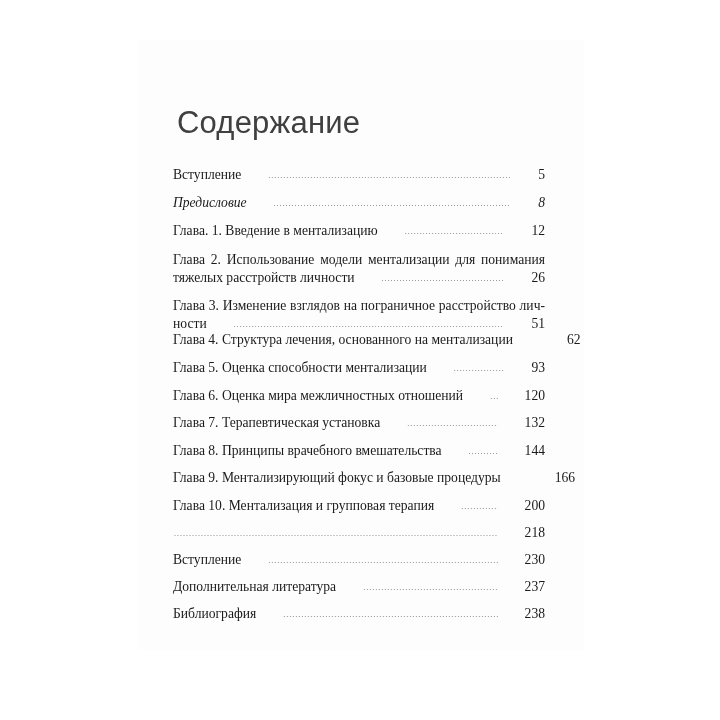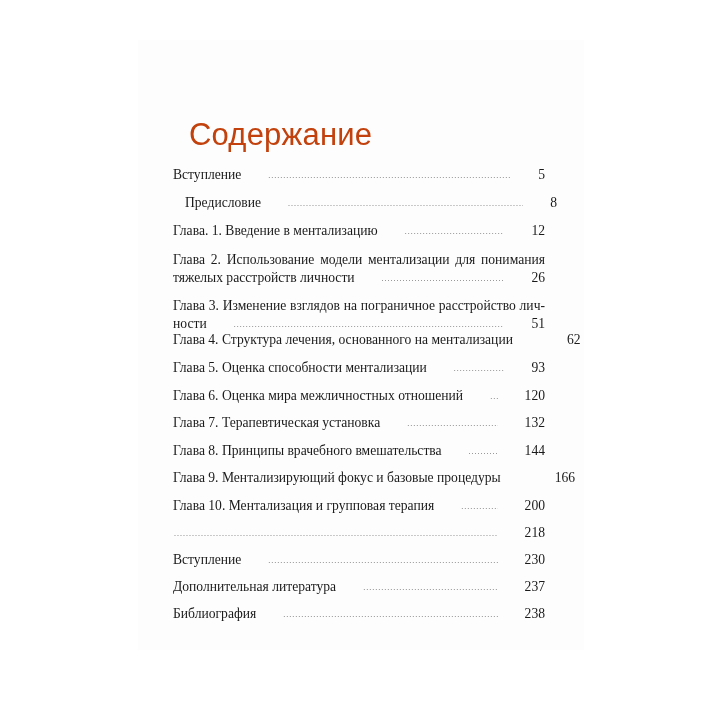--- a/index.html
+++ b/index.html
@@ -12,22 +12,22 @@
       position: absolute; left: 0; top: 0; width: 720px; height: 720px;
       background: #ffffff;
     }
     .page-inner {
       position: absolute; left: 138px; top: 40px; width: 446px; height: 610px;
       background: #fdfdfd;
     }
     .title {
       position: absolute; left: 173px; top: 101px;
       font-family: "Liberation Sans", sans-serif;
-      font-size: 31px; color: #c2410c; letter-spacing: 0.2px;
-      margin: 16px; font-weight: normal;
+      font-size: 31px; color: #404040; letter-spacing: 0.2px;
+      margin: 4px; font-weight: normal;
     }
     .toc {
       position: absolute; left: 173px; top: 166px; width: 372px;
       font-family: "Liberation Serif", serif;
       font-size: 13.6px; color: #1a1a1a;
     }
     .entry { position: relative; }
     .line {
       display: flex; align-items: baseline; line-height: 18px; height: 18px; gap: 26px;
     }
@@ -54,21 +54,21 @@
   <div class="toc">
 
     <div class="entry" style="position:absolute; top:0; left:0; width:100%;">
       <div class="line">
         <span class="text">Вступление</span>
         <span class="dots"></span>
         <span class="page-num">5</span>
       </div>
     </div>
 
-    <div class="entry" style="position:absolute; top:28px; left:12px; width:100%;">
+    <div class="entry" style="position:absolute; top:28px; left:0; width:100%;font-style:italic;">
       <div class="line">
         <span class="text">Предисловие</span>
         <span class="dots"></span>
         <span class="page-num">8</span>
       </div>
     </div>
 
     <div class="entry" style="position:absolute; top:56px; left:0; width:100%;">
       <div class="line">
         <span class="text">Глава. 1. Введение в ментализацию</span>

